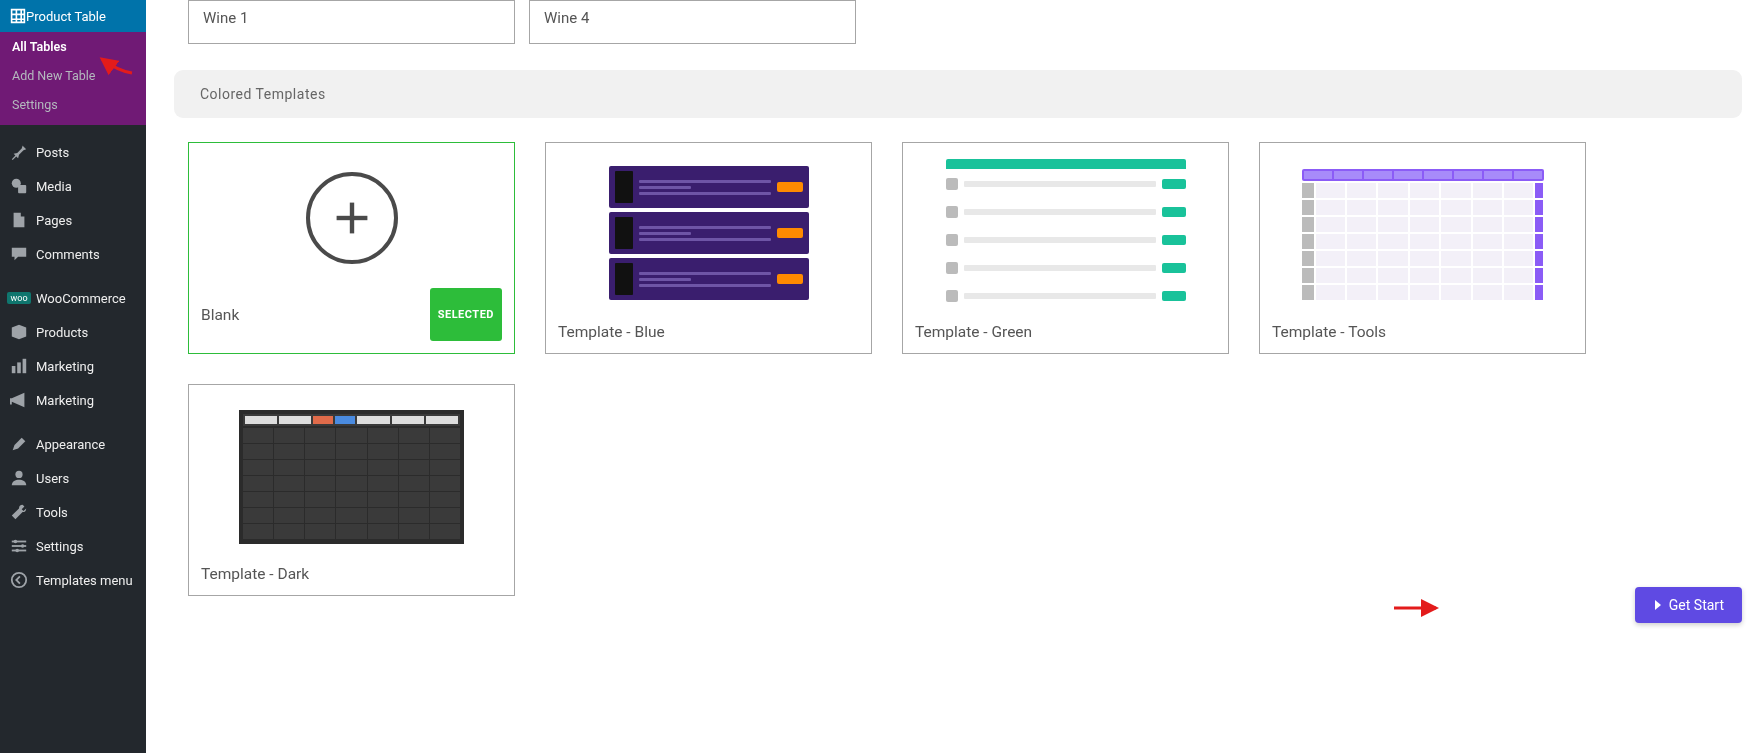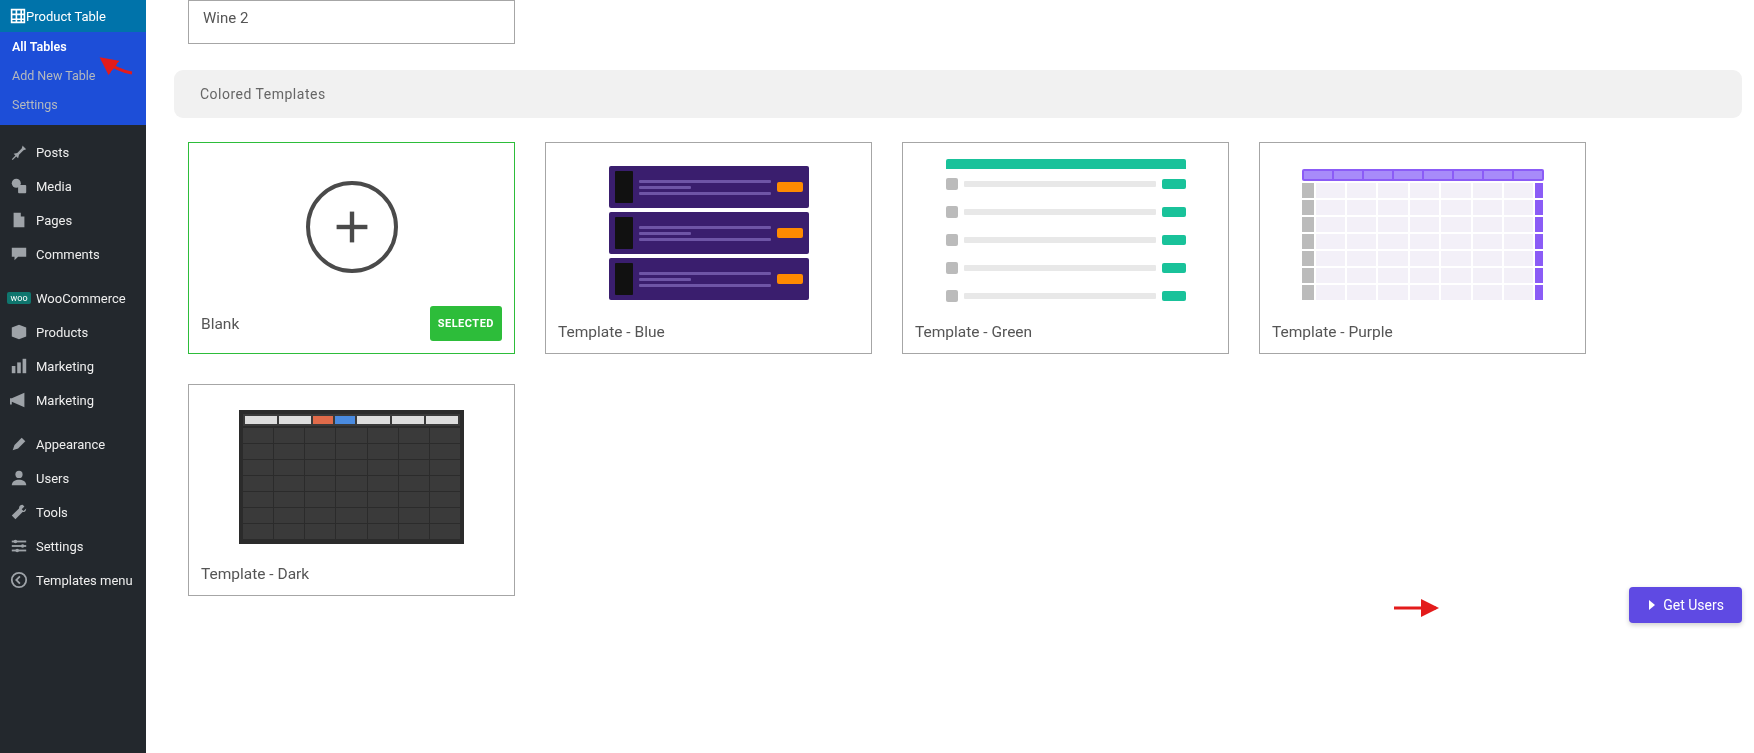--- a/index.html
+++ b/index.html
@@ -40,21 +40,21 @@
     transform: translateY(-50%);
     width: 0; height: 0;
     border-top: 8px solid transparent;
     border-bottom: 8px solid transparent;
     border-left: 8px solid #0073aa;
   }
   .sidebar-active .ic { width: 16px; height: 16px; fill: #fff; }
   .sidebar-active span { font-size: 13px; }
 
   .submenu {
-    background: #1d4ed8;
+    background: #701a75;
     padding-bottom: 6px;
   }
   .submenu .sub-item {
     padding: 7px 12px;
     font-size: 12.5px;
     cursor: pointer;
     color: #b4b9be;
     display: flex;
     align-items: center;
     position: relative;
@@ -157,21 +157,21 @@
   }
   .template-card .title-row .t {
     color: #555;
     font-size: 15.5px;
   }
   .badge {
     background: #2dbd3a;
     color: #fff;
     font-size: 11px;
     font-weight: 700;
-    padding: 11px 8px;
+    padding: 20px 8px;
     border-radius: 3px;
     letter-spacing: 0.5px;
   }
 
   .plus-circle {
     width: 92px; height: 92px;
     border: 4px solid #4a4a4a;
     border-radius: 50%;
     display: flex; align-items: center; justify-content: center;
   }
@@ -381,21 +381,24 @@
         </svg>
       </span>
     <span>Templates menu</span>
   </div>
 </div>
 
 <div class="content">
 
   <div class="row-top">
     <div class="wine-card">
-      <span>Wine 2</span>
+      <span>Wine 1</span>
+    </div>
+    <div class="wine-card">
+      <span>Wine 4</span>
     </div>
   </div>
 
   <div class="section-bar">
     <div class="section-bar-title">Colored Templates</div>
   </div>
 
   <div class="template-grid">
 
     <div class="template-card selected">
@@ -574,21 +577,21 @@
               <div></div>
               <div></div>
               <div></div>
               <div></div>
               <div class="end"></div>
             </div>
         </div>
         <div class="circp"></div>
       </div>
       <div class="title-row">
-        <span class="t">Template - Purple</span>
+        <span class="t">Template - Tools</span>
       </div>
     </div>
 
     <div class="template-card">
       <div class="preview">
         <div class="tp-dark">
           <div class="top">
               <div class="w"></div>
               <div class="w"></div>
               <div class="r"></div>
@@ -666,21 +669,21 @@
         <span class="t">Template - Dark</span>
       </div>
     </div>
 
   </div>
 
   <div class="get-start">
     <span><svg viewBox="0 0 10 10">
           <path d="M2 0l6 5-6 5z"></path>
         </svg></span>
-    <span>Get Users</span>
+    <span>Get Start</span>
   </div>
 
 </div>
 
 <div class="arrow-anno" style="left:98px; top:53px;">
   <svg width="36" height="24" viewBox="0 0 36 24">
       <defs>
         <marker id="ah1" markerWidth="6" markerHeight="6" refX="5" refY="3" orient="auto">
           <path d="M0 0L6 3L0 6z" fill="#e31b1b"></path>
         </marker>

